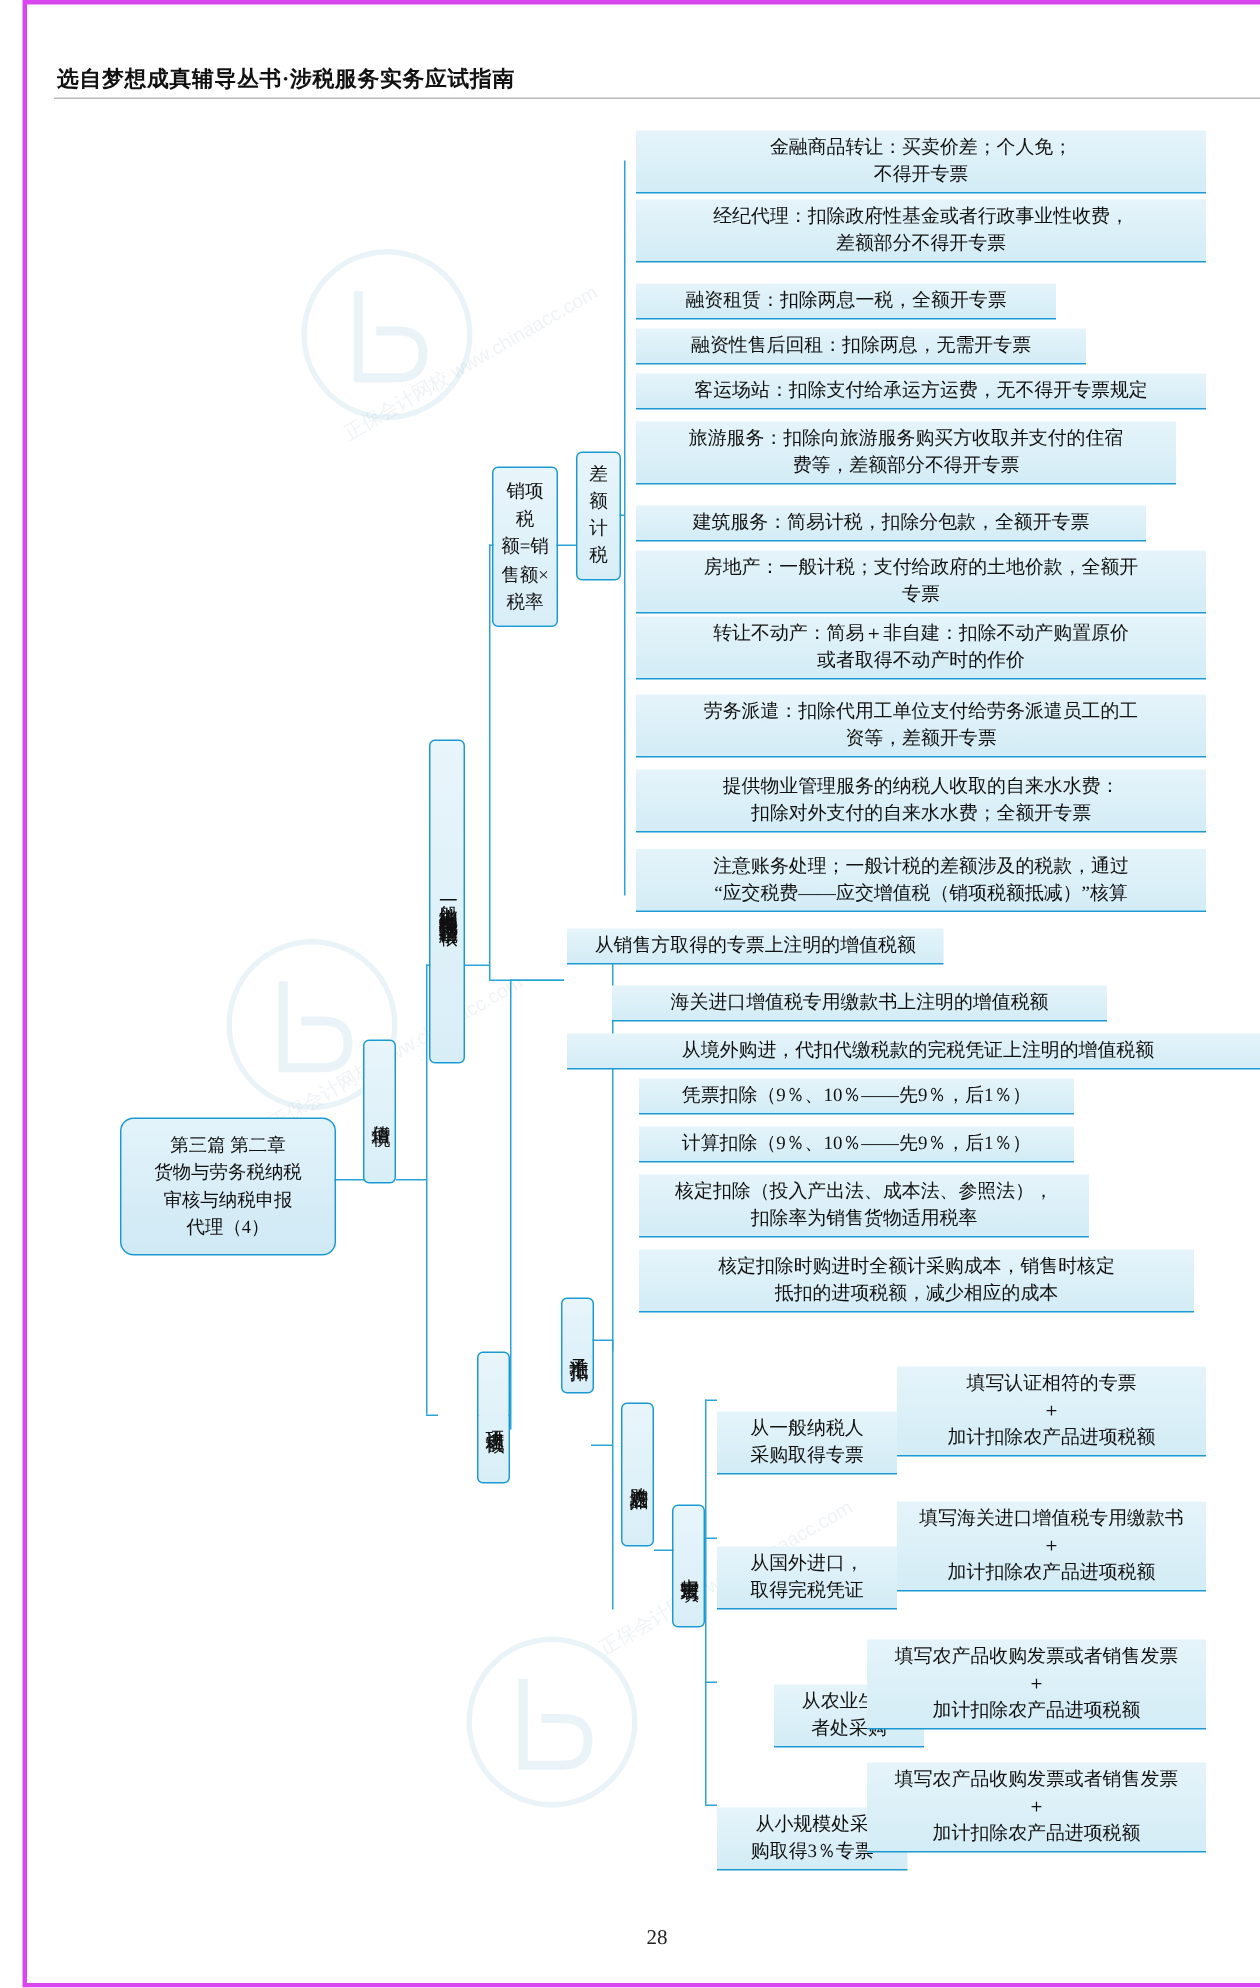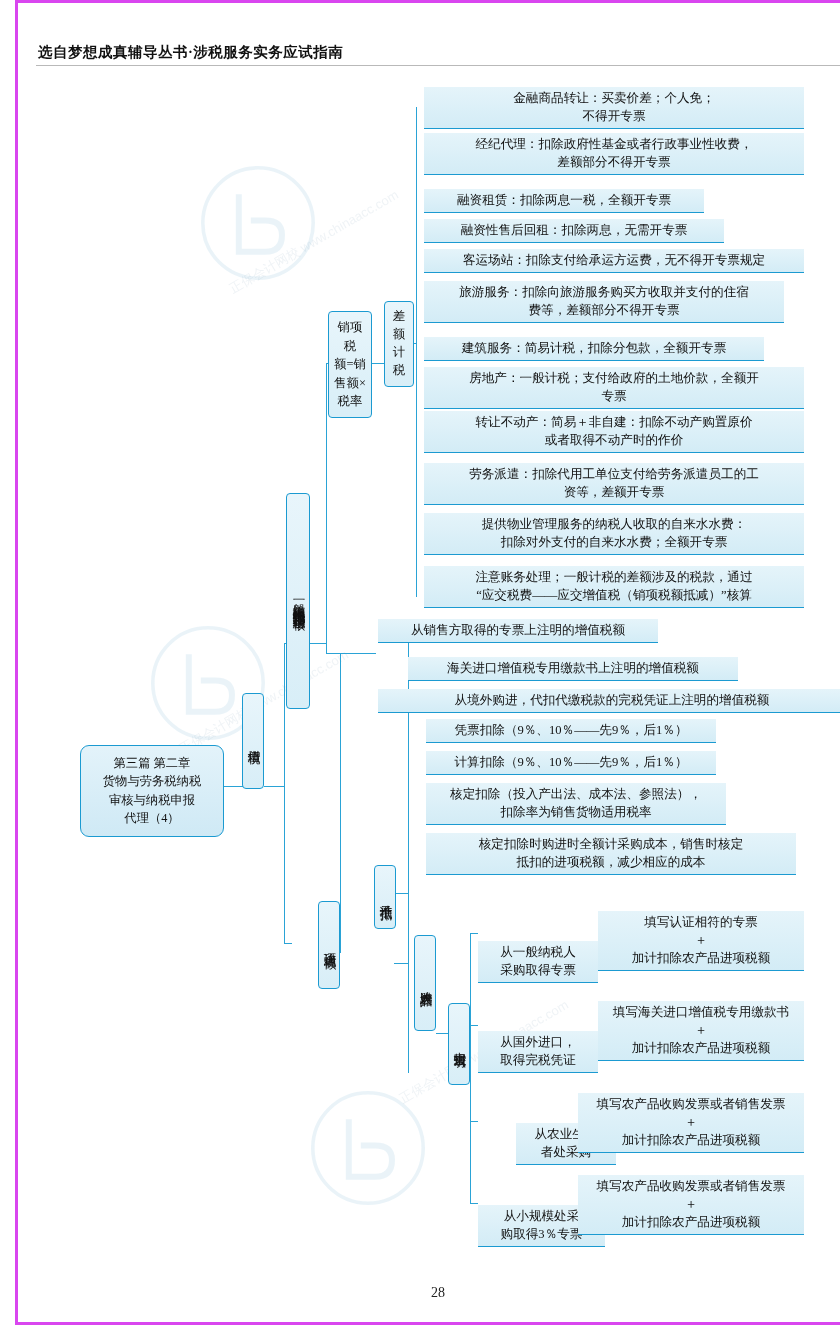--- a/index.html
+++ b/index.html
@@ -216,21 +216,21 @@
   <div class="node" style="left:406px;top:510px;width:380px;">
     <div>提供物业管理服务的纳税人收取的自来水水费：</div>
     <div>扣除对外支付的自来水水费；全额开专票</div>
   </div>
 
   <div class="node" style="left:406px;top:563px;width:380px;">
     <div>注意账务处理；一般计税的差额涉及的税款，通过</div>
     <div>“应交税费——应交增值税（销项税额抵减）”核算</div>
   </div>
 
-  <div class="node" style="left:360px;top:616px;width:280px;">
+  <div class="node" style="left:360px;top:616px;width:251px;">
     <div>从销售方取得的专票上注明的增值税额</div>
   </div>
 
   <div class="node" style="left:390px;top:654px;width:330px;">
     <div>海关进口增值税专用缴款书上注明的增值税额</div>
   </div>
 
   <div class="node" style="left:360px;top:686px;width:468px;">
     <div>从境外购进，代扣代缴税款的完税凭证上注明的增值税额</div>
   </div>

